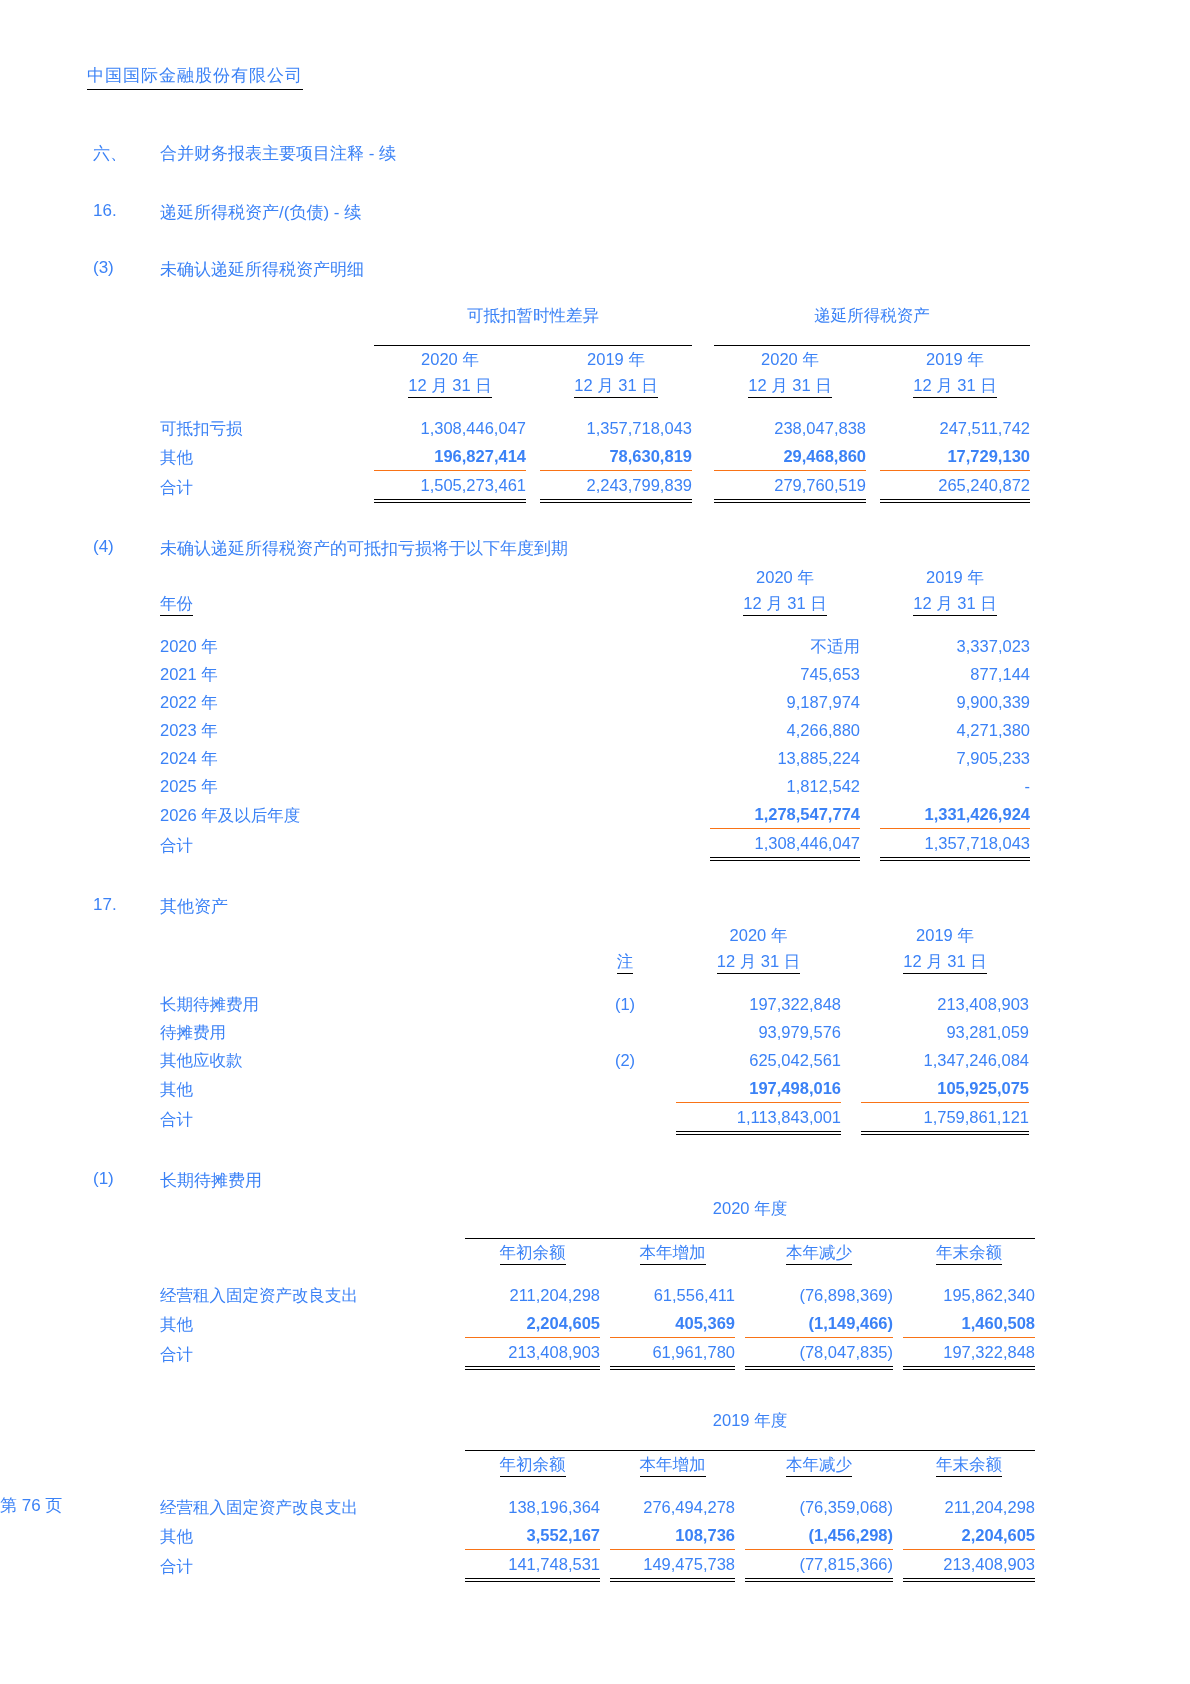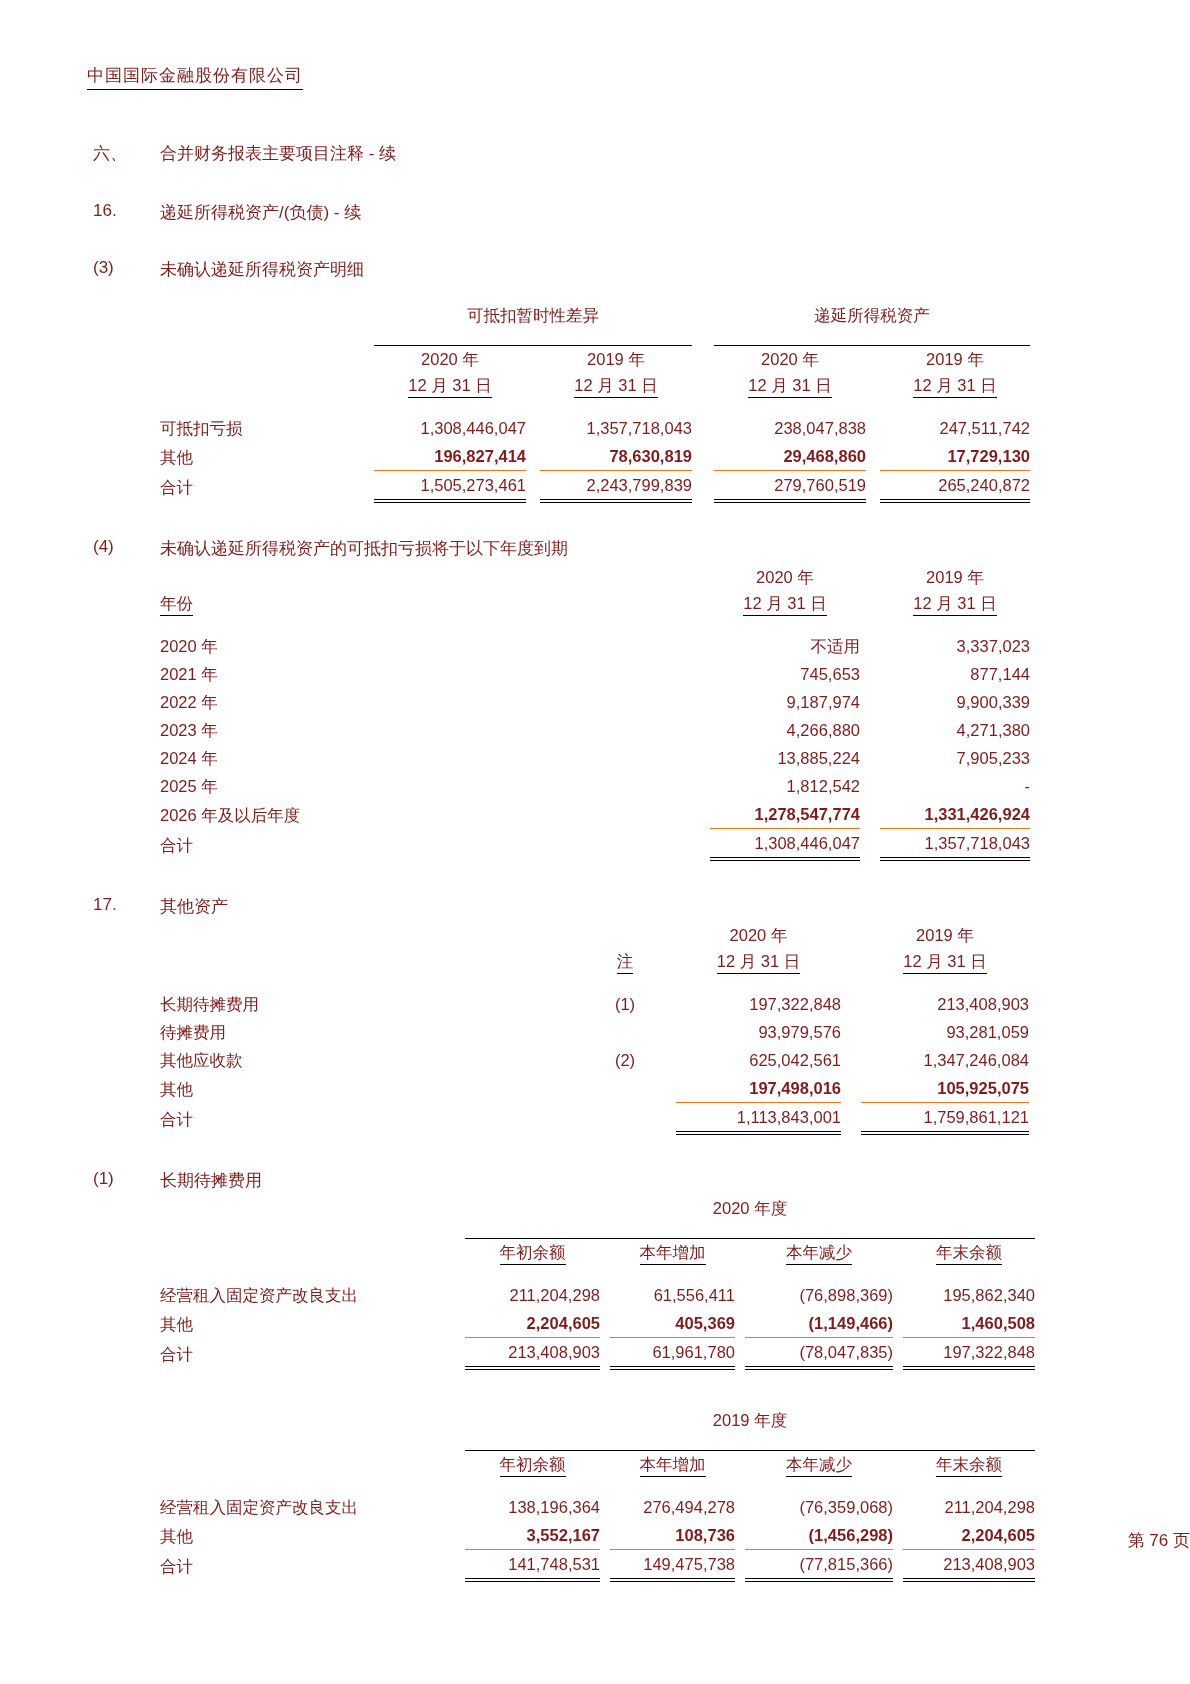--- a/index.html
+++ b/index.html
@@ -1,17 +1,17 @@
 <!DOCTYPE html>
 <html><head>
 <meta charset="utf-8">
 <style>
   html,body{margin:0;padding:0;background:#e8e8e8;}
   .page{
-    width:1190px;height:1684px;margin:0 auto;background:#ffffff;color:#7f1d1d;
+    width:1190px;height:1684px;margin:0 auto;background:#ffffff;color:#3b82f6;
     font-family:"Liberation Sans","DejaVu Sans",sans-serif;
     position:relative;box-sizing:border-box;
     padding:64px 85px 0 85px;font-size:17px;
   }
   .company{display:inline-block;border-bottom:1.5px solid #000;padding-bottom:2px;
     margin-left:2px;font-size:17px;letter-spacing:1px;}
   .hrow{display:flex;margin-top:0;}
   .hnum{width:67px;flex:0 0 67px;margin-left:8px;}
   .htxt{flex:1;}
   .mt-h6{margin-top:52px;}
@@ -26,21 +26,21 @@
   td.gap{border:none !important;}
   .hdr-u{display:inline-block;border-bottom:1px solid #000;padding-bottom:1px;line-height:22px;}
   td.grp{text-align:center;border-bottom:1px solid #000;padding-bottom:18px;line-height:24px;}
   tr.yrrow td{line-height:26px;}
   tr.dtrow td{line-height:26px;}
   tr.subtotal td.num{border-bottom:1px solid #f97316;font-weight:bold;}
   tr.total td.num{border-bottom:4px double #000;}
   tr.spacer td{line-height:16px;height:16px;border:none;}
   .tbl-mt{margin-top:22px;}
   .tbl-mt-sm{margin-top:4px;}
-  .footer{position:absolute;left:0;top:1529px;width:100%;text-align:right;font-size:17px;}
+  .footer{position:absolute;left:0;top:1494px;width:100%;text-align:left;font-size:17px;}
 </style>
 </head>
 <body>
 
 <div class="page">
 
   <div>
     <span class="company">中国国际金融股份有限公司</span>
   </div>
 

